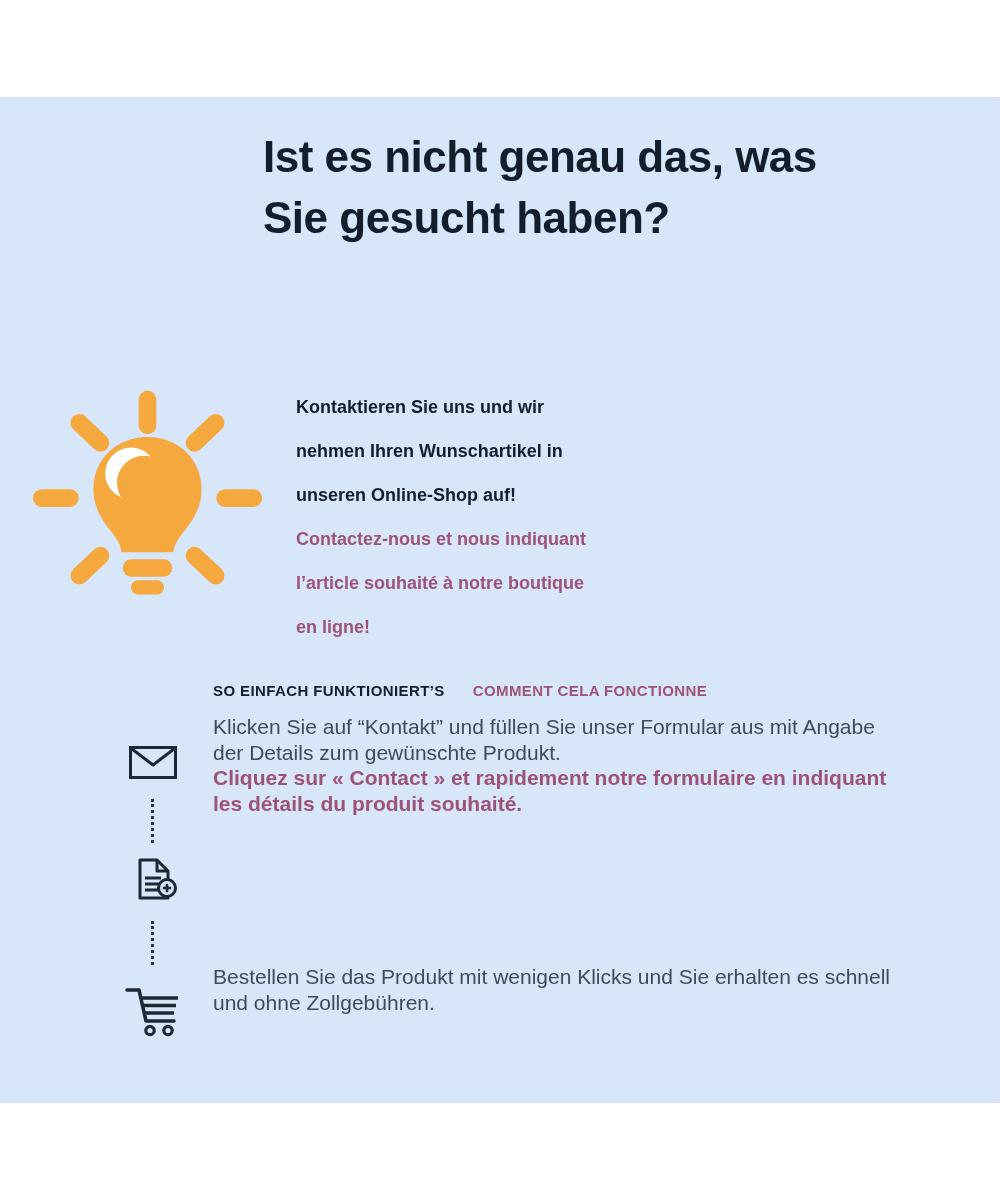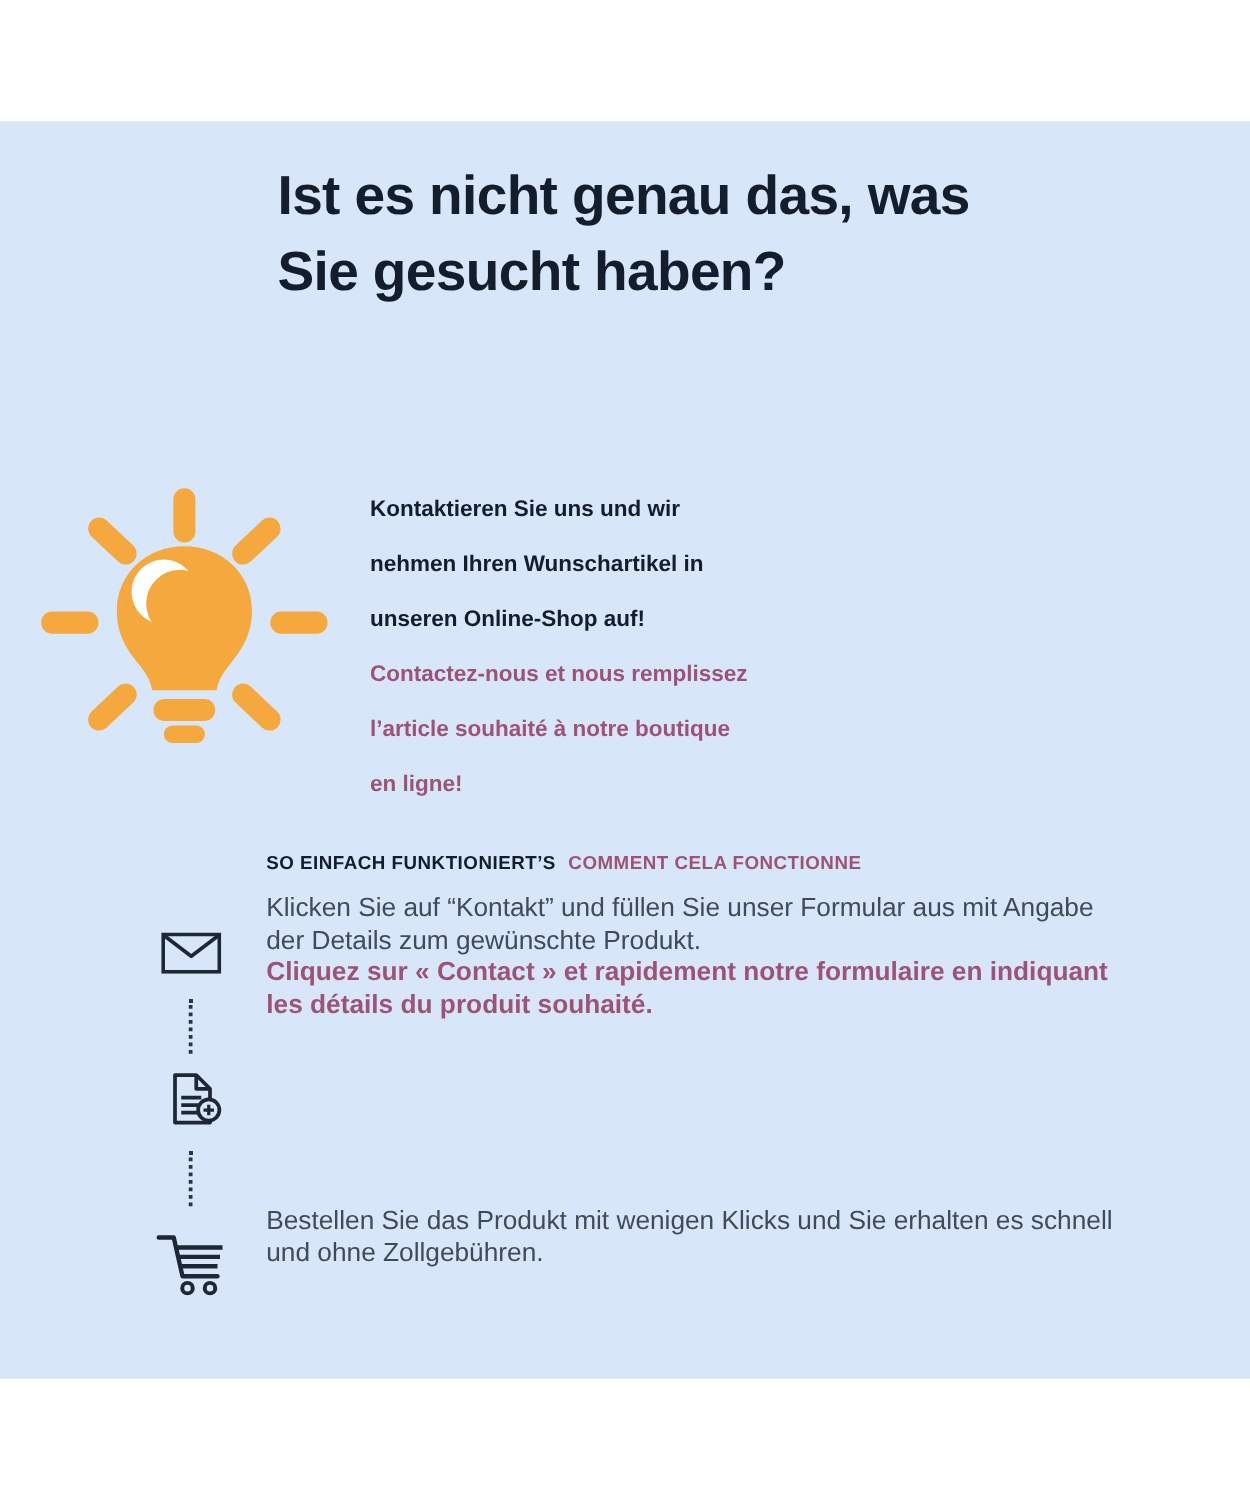--- a/index.html
+++ b/index.html
@@ -24,33 +24,33 @@
     position:absolute;left:0;top:97px;
     width:1000px;height:1006px;
     background:var(--panel_blue);
   }
   .preline{white-space:pre-line;}
   .headline{
     position:absolute;left:222px;
     font-size:44px;font-weight:700;line-height:61px;
     letter-spacing:-0.5px;
   }
-  .headline.de{top:29px;color:var(--dark);}
+  .headline.de{top:29px;color:var(--dark);margin-left:41px;}
   .headline.fr{top:155px;color:var(--purple);}
   .bulb{position:absolute;left:30px;top:293px;width:235px;height:235px;}
   .intro{
     position:absolute;left:296px;
     font-size:18px;font-weight:700;line-height:44px;
   }
   .intro.de{top:288px;color:var(--dark);}
   .intro.fr{top:420px;color:var(--purple);}
   .how-row{
     position:absolute;left:213px;top:585px;
     font-size:15px;font-weight:700;letter-spacing:0.4px;
-    display:flex;gap:10px;white-space:nowrap;
+    display:flex;gap:28px;white-space:nowrap;
   }
   .how-row .de{color:var(--dark);}
   .how-row .fr{color:var(--purple);text-align:right;}
   .step{
     position:absolute;left:213px;width:780px;
     font-size:21px;line-height:25.5px;
   }
   .step .g{color:var(--step_gray);font-weight:400;}
   .step .f{color:var(--purple);font-weight:700;}
   .step1{top:617px;}
@@ -92,21 +92,21 @@
         <circle cx="43" cy="35.5" r="11" fill="#fdfefe"></circle>
         <circle cx="48.5" cy="39.5" r="11.5" fill="#f4a83d"></circle>
         <rect x="39.5" y="72" width="21" height="7.5" rx="3.6" fill="#f4a83d"></rect>
         <rect x="43" y="81" width="14" height="6" rx="3" fill="#f4a83d"></rect>
       </svg>
     </div>
 
     <p class="intro de preline">Kontaktieren Sie uns und wir
 nehmen Ihren Wunschartikel in
 unseren Online-Shop auf!</p>
-    <p class="intro fr preline">Contactez-nous et nous remplissez
+    <p class="intro fr preline">Contactez-nous et nous indiquant
 l’article souhaité à notre boutique
 en ligne!</p>
 
     <div class="how-row">
       <span class="de">SO EINFACH FUNKTIONIERT’S</span>
       <span class="fr">COMMENT CELA FONCTIONNE</span>
     </div>
 
     <div class="icon envelope">
       <svg width="48" height="33" viewBox="0 0 48 33" fill="none" aria-hidden="true">

